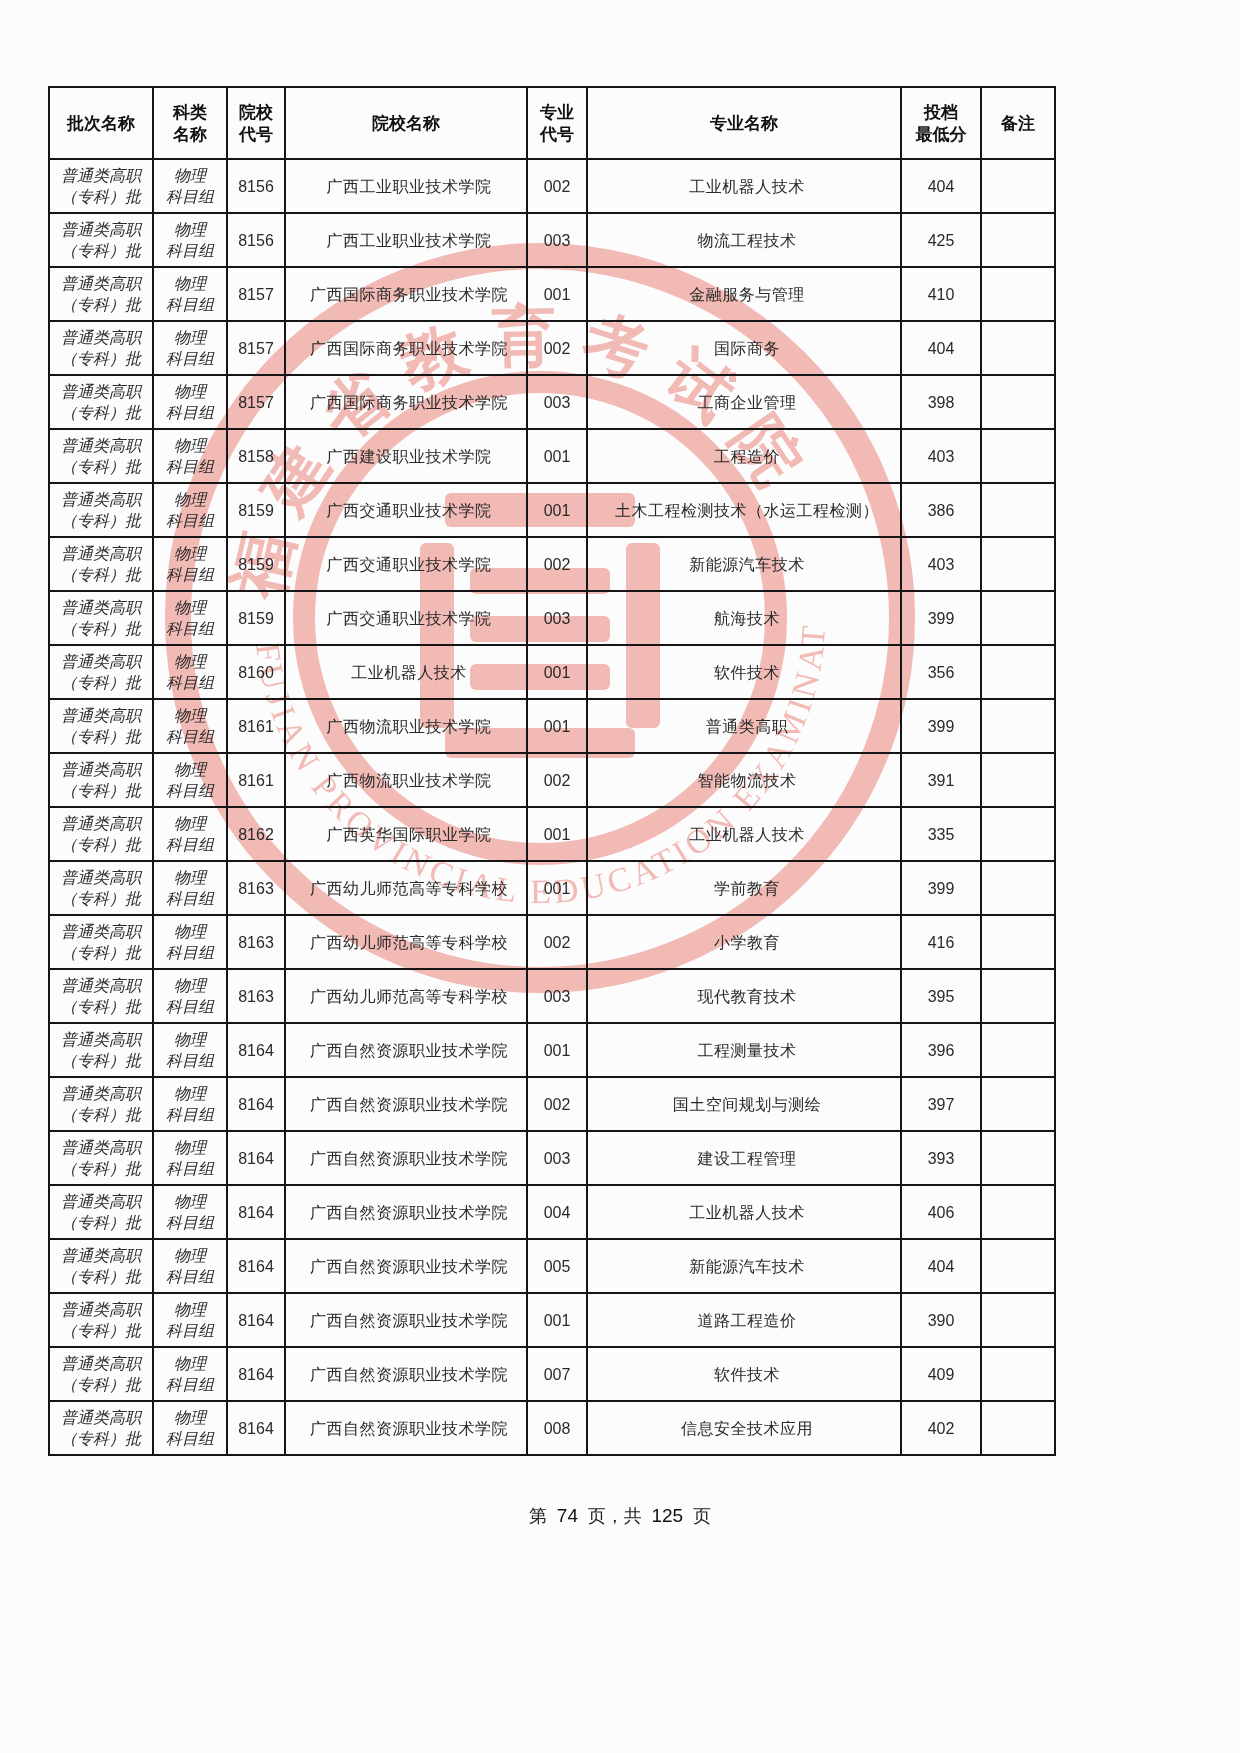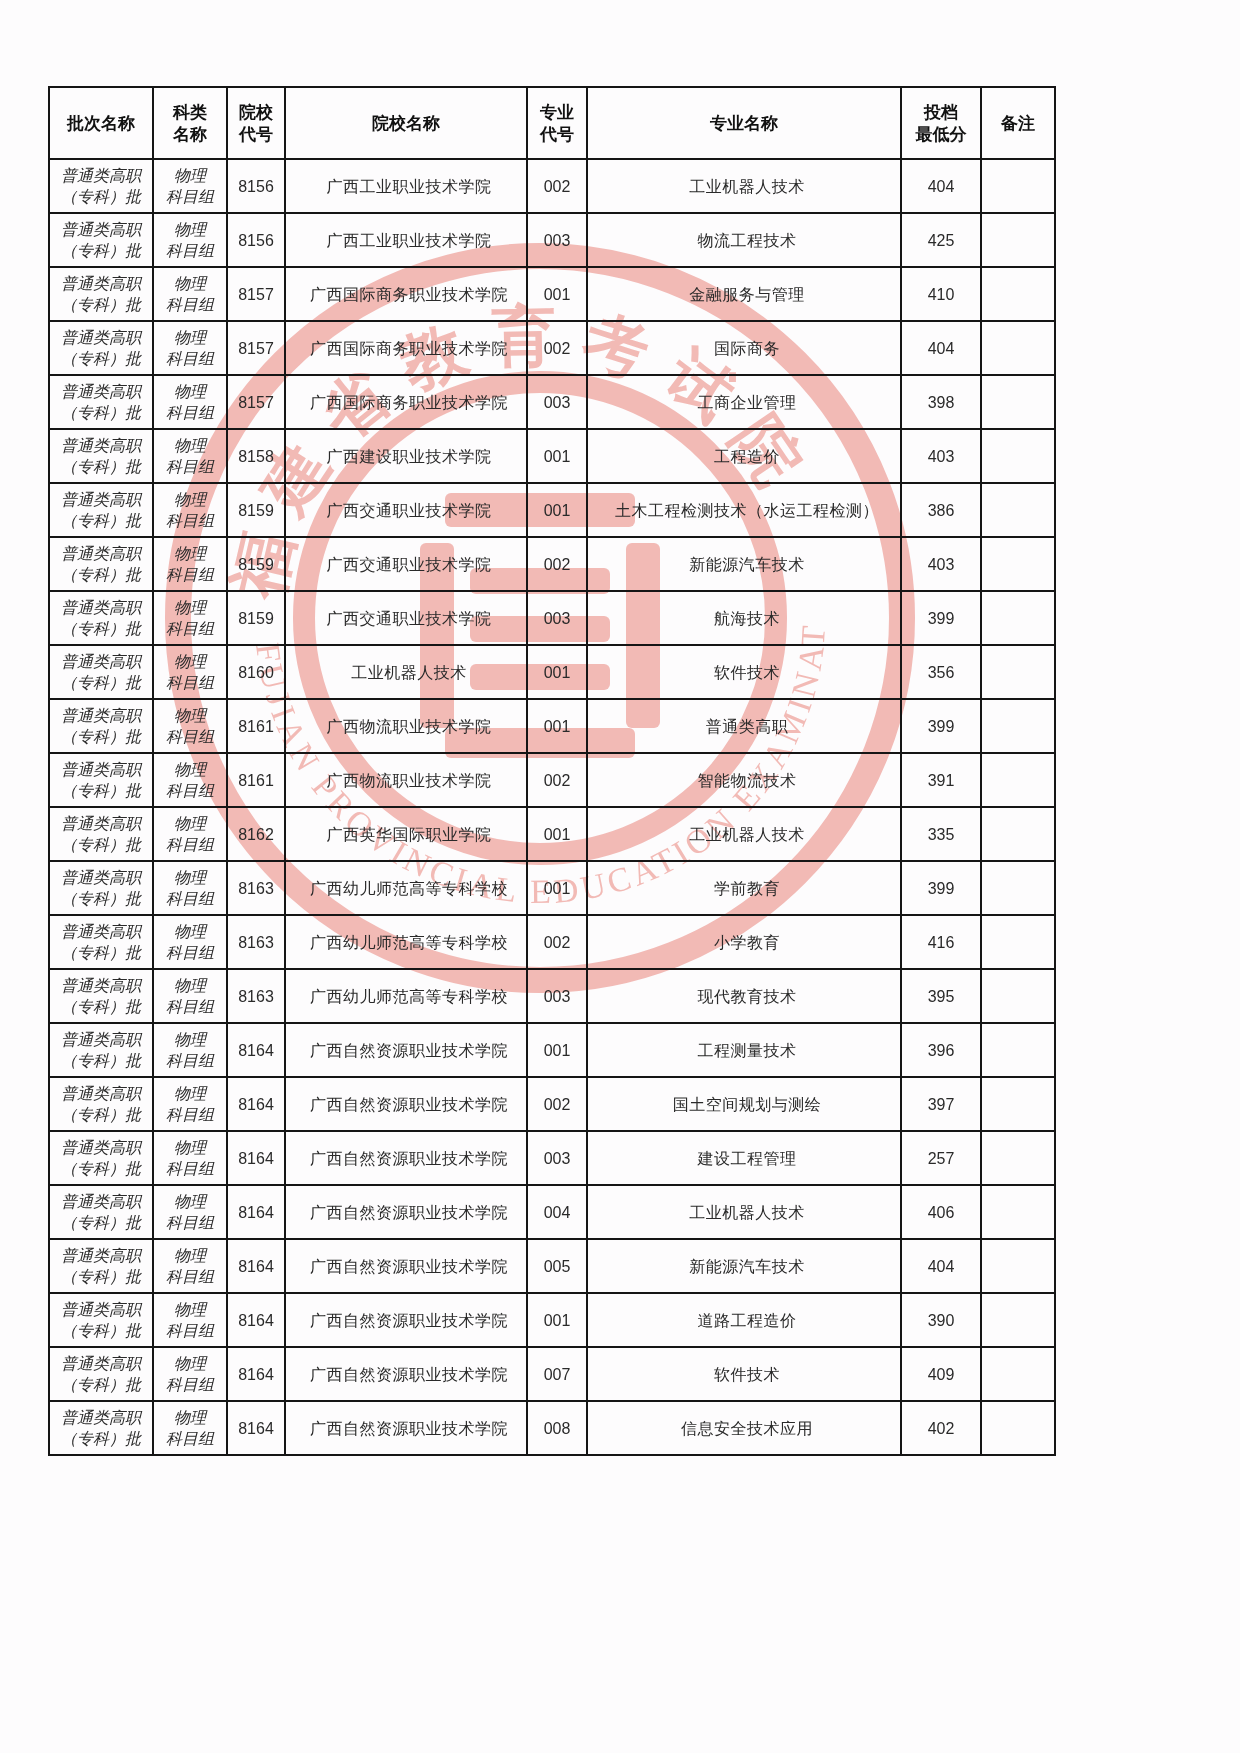--- a/index.html
+++ b/index.html
@@ -484,21 +484,21 @@
             <span>（专科）批</span>
           </td>
           <td class="type two-line">
             <span>物理</span>
             <span>科目组</span>
           </td>
           <td class="num">8164</td>
           <td class="school">广西自然资源职业技术学院</td>
           <td class="num">003</td>
           <td class="major">建设工程管理</td>
-          <td class="num">257</td>
+          <td class="num">393</td>
           <td></td>
         </tr>
         <tr>
           <td class="batch two-line">
             <span>普通类高职</span>
             <span>（专科）批</span>
           </td>
           <td class="type two-line">
             <span>物理</span>
             <span>科目组</span>
@@ -570,13 +570,20 @@
           <td class="num">8164</td>
           <td class="school">广西自然资源职业技术学院</td>
           <td class="num">008</td>
           <td class="major">信息安全技术应用</td>
           <td class="num">402</td>
           <td></td>
         </tr>
       </tbody>
   </table>
 
+  <div class="footer">
+    <span>第</span>
+    <span class="n">74</span>
+    <span>页，共</span>
+    <span class="n">125</span>
+    <span>页</span>
+  </div>
 </div>
 
 </body></html>

